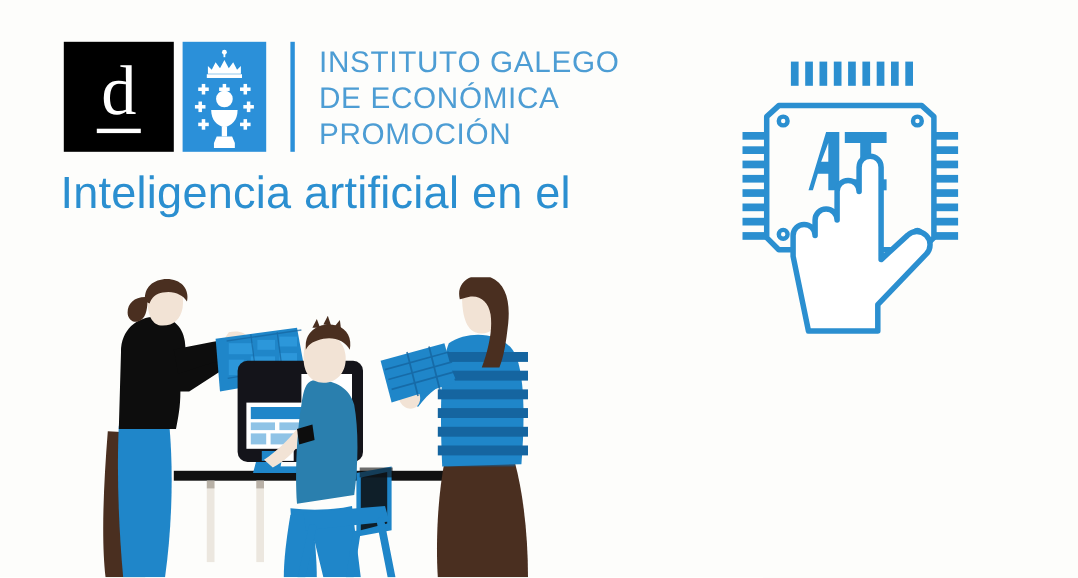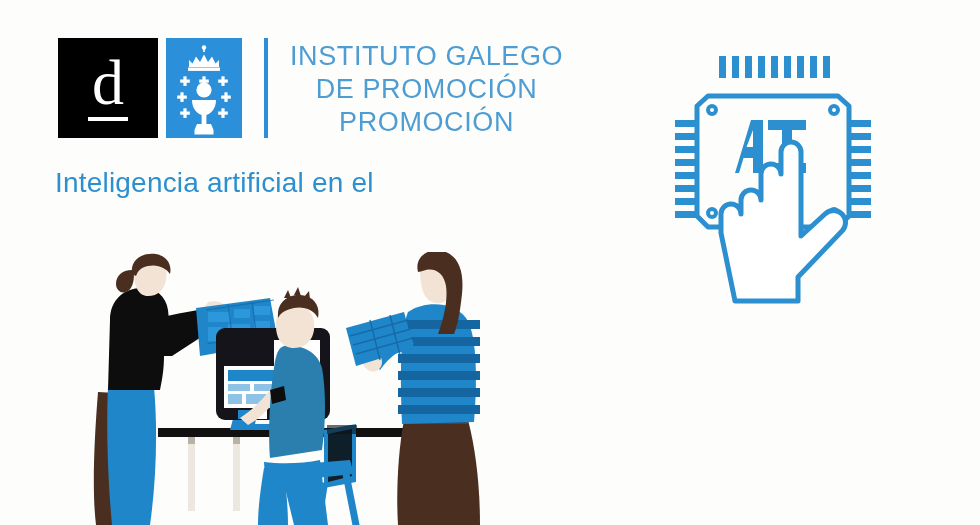--- a/index.html
+++ b/index.html
@@ -64,30 +64,30 @@
   #igape-text {
     margin-left: 22px;
     color: #4d9dd4;
     font-size: 27px;
     line-height: 1.22;
     letter-spacing: 0.6px;
     font-weight: 400;
     padding-top: 2px;
     white-space: nowrap;
   }
-  #igape-text div { display: block; text-align: center; }
+  #igape-text div { display: block; }
 
   
   #headline {
     position: absolute;
     left: 55px;
-    top: 160px;
+    top: 142px;
     width: 580px;
     color: #2b8fd0;
-    font-size: 28px;
+    font-size: 41px;
     line-height: 1.65;
     font-weight: 400;
     letter-spacing: 0.2px;
   }
   #headline .line { display: block; white-space: nowrap; }
 
   
   #chip-icon {
     position: absolute;
     left: 663px;
@@ -168,21 +168,21 @@
           <path d="M28.5 92 h19 v4.5 h-19 Z"></path>
           <path d="M31 86 h14 l2.5 6 h-19 Z"></path>
         </g>
       </svg>
     </div>
 
     <div class="logo-divider"></div>
 
     <div id="igape-text">
       <div>INSTITUTO GALEGO</div>
-      <div>DE PROMOCIÓN</div>
+      <div>DE ECONÓMICA</div>
       <div>PROMOCIÓN</div>
     </div>
   </div>
 
   <div id="headline">
     <span class="line">Inteligencia artificial en el</span>
   </div>
 
   <div id="chip-icon">
     <svg width="232" height="295" viewBox="0 0 232 295" aria-hidden="true">

